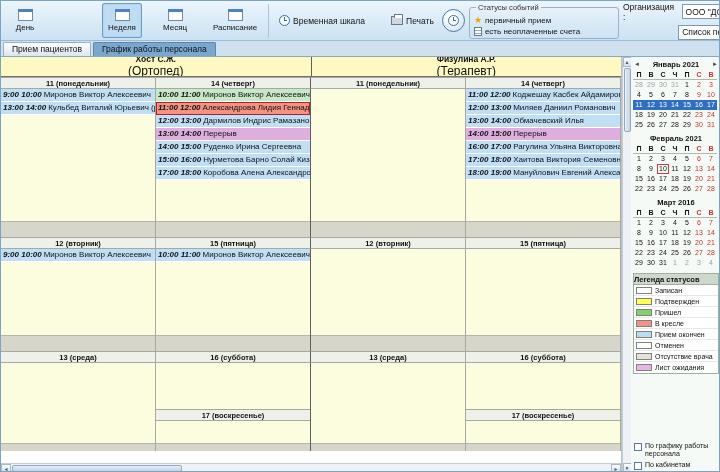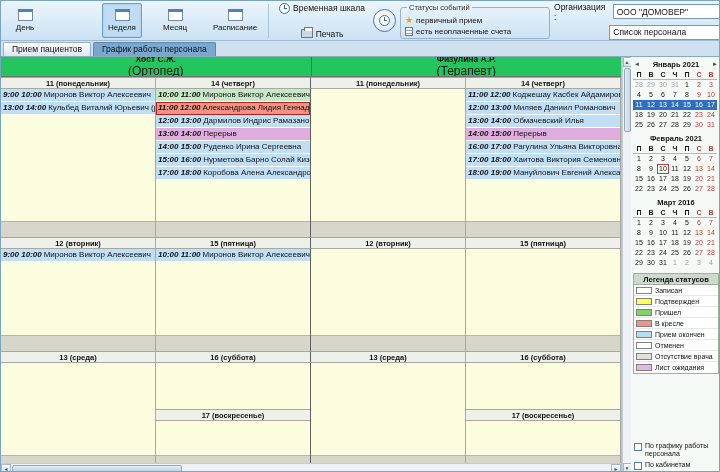--- a/index.html
+++ b/index.html
@@ -8,21 +8,21 @@
   .app{width:720px;height:472px;border:1px solid #7ba3c4;overflow:hidden;display:flex;flex-direction:column;background:#fff;}
 
   
   .toolbar{height:40px;flex:none;background:linear-gradient(#ecf5fc,#cbe2f3);border-bottom:1px solid #9cbcd4;display:flex;align-items:center;padding:2px 4px;gap:4px;}
   .view-btns{display:flex;gap:13px;height:35px;align-items:stretch;}
   .view-btn{min-width:40px;padding:0 4px;display:flex;flex-direction:column;align-items:center;justify-content:center;gap:2px;border:1px solid transparent;border-radius:2px;font-size:8px;}
   .view-btn.active{background:#bedcf2;border-color:#6e9dc2;box-shadow:inset 0 0 2px #9cc0dc;margin-left:44px;}
   .vb-icon{width:15px;height:12px;background:#fff;border:1px solid #7688a0;position:relative;box-shadow:inset 0 9px 0 -7px #eef2f6;}
   .vb-icon:before{content:"";position:absolute;left:-1px;right:-1px;top:-1px;height:3px;background:#4f81bd;}
   .vsep{width:1px;height:34px;background:#a9c5da;margin:0 2px;flex:none;}
-  .tool-col{display:flex;flex-direction:column;gap:11px;align-items:center;}
+  .tool-col{display:flex;gap:18px;align-items:center;}
   .tool-btn{display:flex;align-items:center;gap:3px;font-size:8.5px;padding:1px 3px;border:1px solid transparent;border-radius:2px;white-space:nowrap;}
   .clock-icon{width:11px;height:11px;border-radius:50%;border:1px solid #3a6ea5;background:#fdfdfd;position:relative;flex:none;}
   .clock-icon:before{content:"";position:absolute;left:4px;top:1px;width:1px;height:4px;background:#3a6ea5;}
   .clock-icon:after{content:"";position:absolute;left:4px;top:4px;width:3px;height:1px;background:#3a6ea5;}
   .print-icon{width:12px;height:9px;background:#cfd6dd;border:1px solid #69798a;position:relative;flex:none;}
   .print-icon:before{content:"";position:absolute;left:2px;top:-3px;width:7px;height:3px;background:#fff;border:1px solid #69798a;border-bottom:none;}
   .round-btn{width:23px;height:23px;border-radius:50%;border:1px solid #4a7aa8;background:radial-gradient(circle at 35% 30%,#ffffff,#cfe3f2);display:flex;align-items:center;justify-content:center;flex:none;}
   .status-group{border:1px solid #9ab2c6;border-radius:3px;height:36px;padding:1px 6px 2px 4px;display:flex;flex-direction:column;justify-content:flex-end;gap:2px;min-width:150px;}
   .status-group legend{font-size:7.5px;color:#333;padding:0 2px;margin-left:2px;}
   .status-item{display:flex;align-items:center;gap:3px;font-size:8px;white-space:nowrap;}
@@ -35,31 +35,31 @@
   .sel-arrow{width:12px;height:100%;background:linear-gradient(#f2f7fb,#cddfee);border-left:1px solid #9ab4c8;font-size:5px;color:#2c4a66;display:flex;align-items:center;justify-content:center;flex:none;}
 
   
   .tabbar{height:16px;flex:none;background:#cfe0ee;border-bottom:1px solid #8aa8c0;display:flex;align-items:flex-end;padding:2px 2px 0;gap:2px;}
   .tab{padding:1px 8px 2px;font-size:8.5px;background:linear-gradient(#fdfdfd,#dde6ee);border:1px solid #9ab0c4;border-bottom:none;border-radius:2px 2px 0 0;white-space:nowrap;}
   .tab.active{background:#79a7cd;border-color:#5d87ab;}
 
   
   .main{height:416px;flex:none;display:flex;}
   .calendar{width:621px;flex:none;display:flex;flex-direction:column;background:#fff;border-right:1px solid #b8c4cc;}
-  .staff-header{height:20px;flex:none;display:flex;border-bottom:1px solid #707070;background:#22c55e;}
+  .staff-header{height:20px;flex:none;display:flex;border-bottom:1px solid #707070;background:#fef9c3;}
   .staff-cell{flex:1;display:flex;flex-direction:column;align-items:center;justify-content:center;line-height:1.1;border-right:1px solid #606060;overflow:hidden;}
   .staff-cell:last-child{border-right:none;}
   .staff-name{font-weight:bold;font-size:8.5px;}
   .staff-spec{font-size:12px;}
   .bands{height:386px;flex:none;display:flex;flex-direction:column;}
   .band-header{height:12px;flex:none;display:flex;}
   .day-head{flex:1;background:#edf1ea;border-right:1px solid #a8a8a0;border-bottom:1px solid #a8a8a0;border-top:1px solid #a8a8a0;font-size:7.5px;font-weight:bold;display:flex;align-items:center;justify-content:center;overflow:hidden;white-space:nowrap;}
   .day-head.group-end{border-right:1px solid #606060;}
   .band-body{display:flex;flex:none;}
-  .body0{height:148px;} .body1{height:102px;} .body2{height:100px;}
+  .body0{height:148px;} .body1{height:102px;} .body2{height:88px;}
   .day-col{flex:1;background:#fcfcdf;border-right:1px solid #a8a8a0;display:flex;flex-direction:column;overflow:hidden;}
   .day-col.group-end{border-right:1px solid #606060;}
   .appts{flex:none;}
   .appts.sat-area{height:46px;}
   .filler{flex:1;}
   .gray-strip{height:16px;flex:none;background:#d6d6ca;border-top:1px solid #b4b4a8;}
   .gray-strip.gray8{height:8px;}
   .appt{height:13px;line-height:12px;font-size:8px;padding:0 2px;white-space:nowrap;overflow:hidden;border-bottom:1px solid #ffffff;}
   .appt .t{font-weight:bold;font-style:italic;}
   .appt .n{margin-left:2px;}
@@ -86,21 +86,21 @@
   .mnav{position:absolute;top:0;font-size:6px;color:#444;line-height:11px;}
   .mnav.prev{left:1px;} .mnav.next{right:1px;}
   .mrow{display:flex;}
   .mcell{width:12px;height:10px;line-height:10px;text-align:center;font-size:7px;}
   .mhead .mcell{font-weight:bold;border-bottom:1px solid #b0b8b0;}
   .mcell.wk{color:#c03434;}
   .mcell.muted{color:#9aa0a8;}
   .mrow.sel .mcell{background:#2f6fc1;color:#fff;}
   .mcell.today{box-shadow:inset 0 0 0 1px #c04040;}
   .legend{border:1px solid #9fb09f;background:#fff;margin-top:2px;}
-  .legend-title{background:#ccd9cc;font-weight:bold;text-align:center;font-size:7.5px;height:11px;line-height:11px;border-bottom:1px solid #9fb09f;}
+  .legend-title{background:#ccd9cc;font-weight:bold;font-size:7.5px;height:11px;line-height:11px;border-bottom:1px solid #9fb09f;}
   .legend-row{display:flex;align-items:center;gap:3px;height:11px;padding:0 2px;border-bottom:1px solid #e4eae4;}
   .legend-row:last-child{border-bottom:none;}
   .swatch{width:16px;height:7px;border:1px solid #808080;flex:none;}
   .legend-label{font-size:7px;white-space:nowrap;overflow:hidden;}
   .filters{margin-top:auto;display:flex;flex-direction:column;gap:3px;padding:2px 1px 0;}
   .filter-row{display:flex;align-items:flex-start;gap:3px;font-size:7px;line-height:1.15;}
   .checkbox{width:8px;height:8px;flex:none;background:#fff;border:1px solid #5a7a9a;margin-top:1px;}
 </style>
 </head>
 <body>

